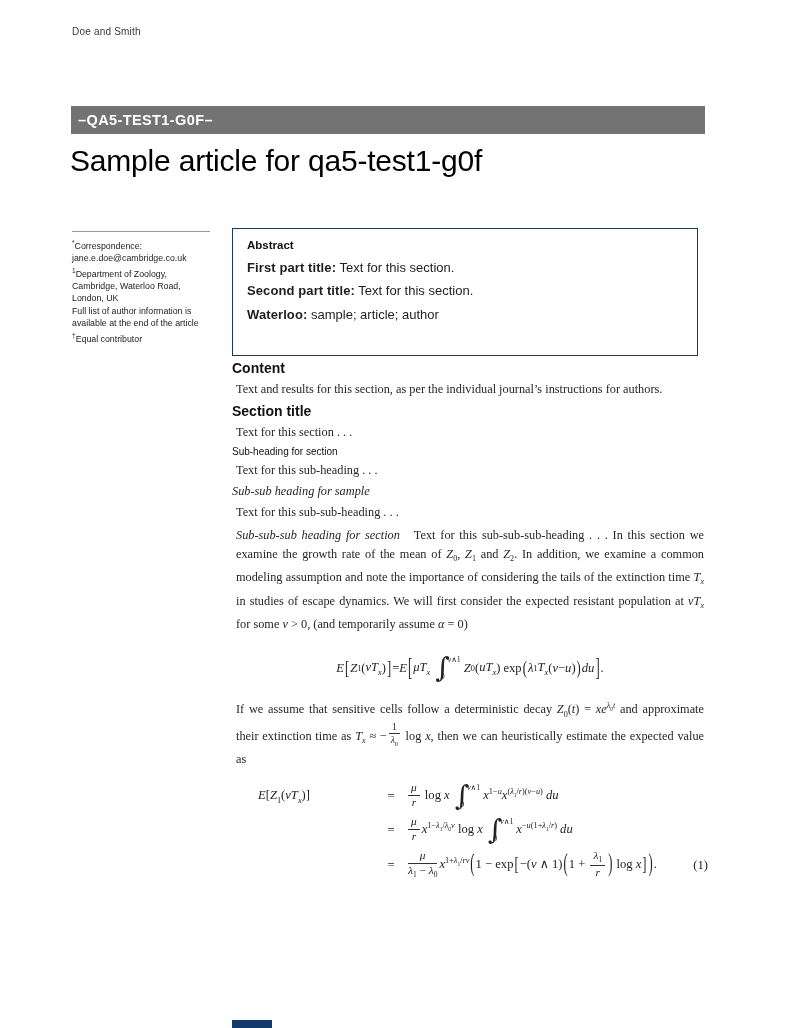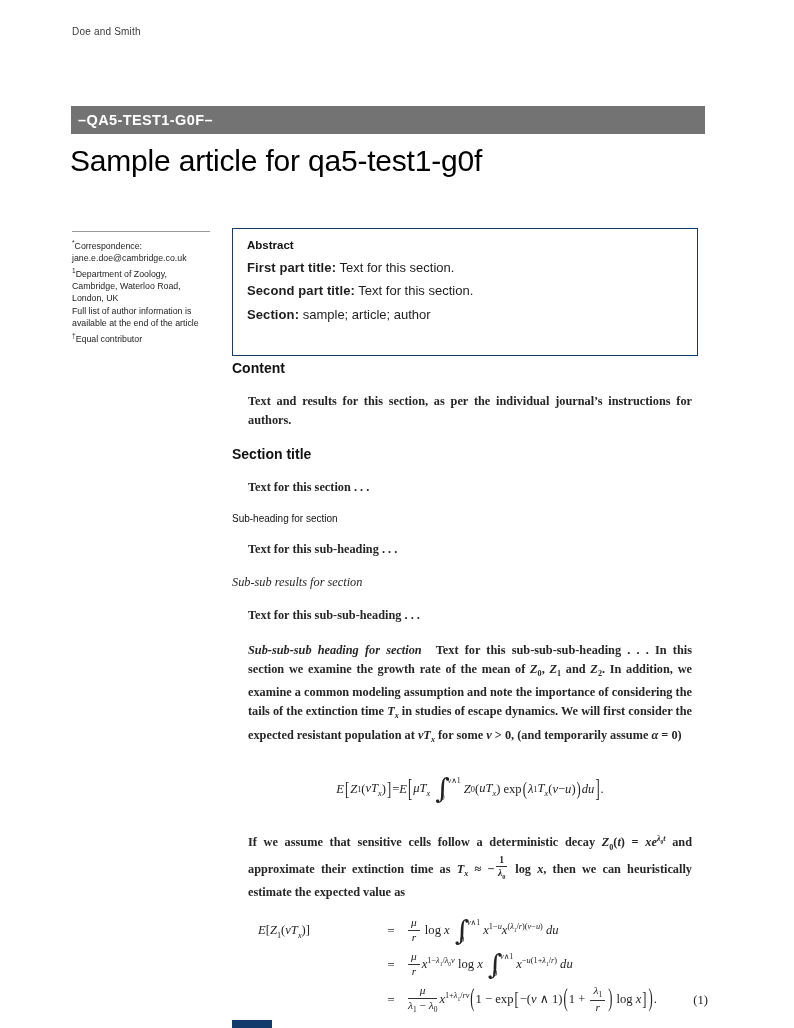--- a/index.html
+++ b/index.html
@@ -38,21 +38,21 @@
   .abstract-heading { font-size:11.5px; font-weight:700; color:#111; }
   .abstract-item { margin-top:8.5px; font-size:13px; color:#1e1e1e; }
   .abstract-item b { letter-spacing:0.1px; }
 
   .main { position:absolute; left:232px; top:360px; width:476px; }
   .serif { font-family:"Liberation Serif", serif; color:#262626; }
   h2.sec { margin:0; font-size:14px; font-weight:700; color:#111; }
   h3.subsec { margin:0; font-size:10px; font-weight:500; color:#111; }
   h4.subsubsec { margin:0; font-size:12.3px; font-weight:400; font-style:italic;
     font-family:"Liberation Serif", serif; color:#262626; }
-  p.body { margin:16px; font-size:12.3px; line-height:19px; text-align:justify;font-weight:bold; }
+  p.body { margin:4px; font-size:12.3px; line-height:19px; text-align:justify; }
   p.single { text-align:left; }
   .mt6{margin-top:6px;} .mt3{margin-top:3px;} .mt18{margin-top:18px;}
   .mt20{margin-top:20px;} .mt17{margin-top:17px;} .mt14{margin-top:14px;}
   .runin { font-style:italic; margin-right:14px; }
 
   
   .math, .math i { font-family:"Liberation Serif", serif; }
   .math i { font-style:italic; }
   .math sub, .math sup, p.body sub, p.body sup { font-size:0.66em; }
   .frac { display:inline-block; text-align:center; vertical-align:middle;
@@ -104,35 +104,35 @@
 
   <section class="abstract" style="border-color: rgb(27, 58, 95);">
     <div class="abstract-heading">Abstract</div>
     <div class="abstract-item">
       <b>First part title:</b><span> Text for this section.</span>
     </div>
     <div class="abstract-item">
       <b>Second part title:</b><span> Text for this section.</span>
     </div>
     <div class="abstract-item">
-      <b>Section:</b><span> sample; article; author</span>
+      <b>Waterloo:</b><span> sample; article; author</span>
     </div>
   </section>
 
   <main class="main">
     <h2 class="sec">Content</h2>
     <p class="body serif mt6">Text and results for this section, as per the individual journal’s instructions for authors.</p>
 
     <h2 class="sec mt18">Section title</h2>
     <p class="body serif single mt3">Text for this section . . .</p>
 
     <h3 class="subsec mt20">Sub-heading for section</h3>
     <p class="body serif single mt3">Text for this sub-heading . . .</p>
 
-    <h4 class="subsubsec mt17">Sub-sub results for section</h4>
+    <h4 class="subsubsec mt17">Sub-sub heading for sample</h4>
     <p class="body serif single mt3">Text for this sub-sub-heading . . .</p>
 
     <p class="body serif mt14"><i class="runin">Sub-sub-sub heading for section</i><span class="math">Text for this sub-sub-sub-heading . . . In this section we examine the growth rate of the mean of <i>Z</i><sub>0</sub>, <i>Z</i><sub>1</sub> and <i>Z</i><sub>2</sub>. In addition, we examine a common modeling assumption and note the importance of considering the tails of the extinction time <i>T<sub>x</sub></i> in studies of escape dynamics. We will first consider the expected resistant population at <i>vT<sub>x</sub></i> for some <i>v</i> &gt; 0, (and temporarily assume <i>α</i> = 0)</span></p>
 
     <div class="disp math"><i>E</i><span class="b1">[</span><i>Z</i><sub>1</sub>(<i>vT<sub>x</sub></i>)<span class="b1">]</span> = <i>E</i><span class="b2">[</span><i>μT<sub>x</sub></i><span class="ig">
           <span class="sym">∫</span>
           <span class="lims">
             <span class="u"><i>v</i>∧1</span>
             <span class="l">0</span>
           </span>

